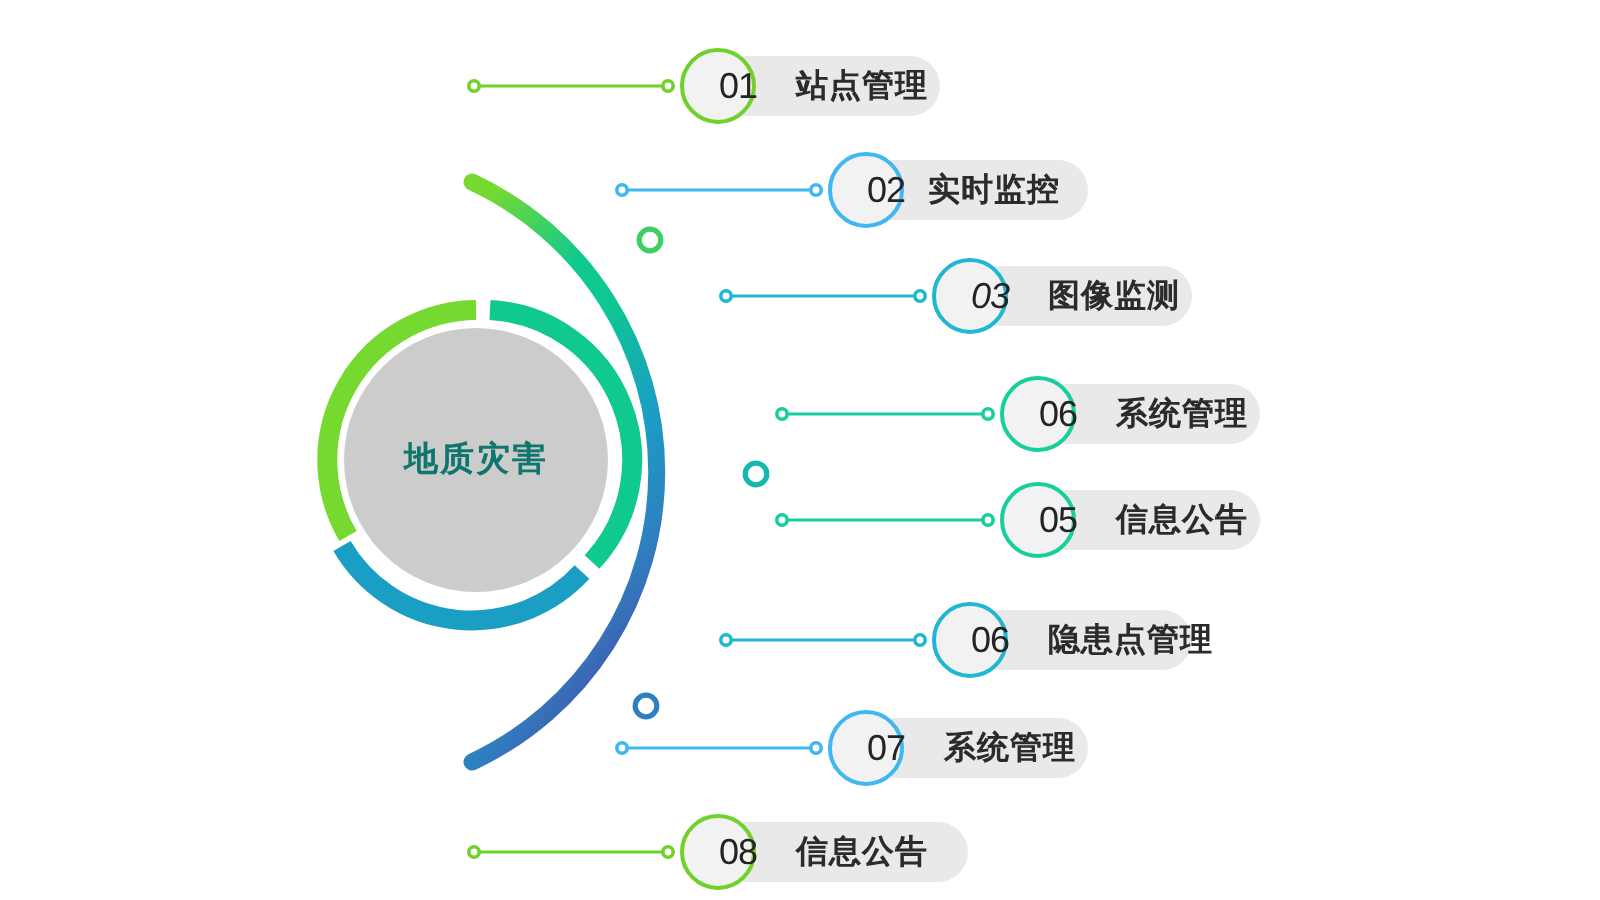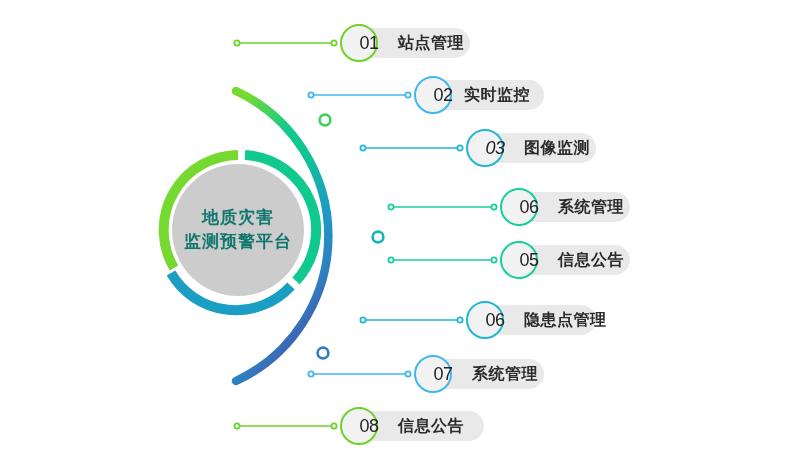--- a/index.html
+++ b/index.html
@@ -151,21 +151,20 @@
         <line x1="237" y1="426" x2="334" y2="426" stroke="#6fd12a" stroke-width="1.6"></line>
         <circle cx="237" cy="426" r="2.6" fill="#ffffff" stroke="#6fd12a" stroke-width="1.8"></circle>
         <circle cx="334" cy="426" r="2.6" fill="#ffffff" stroke="#6fd12a" stroke-width="1.8"></circle>
       </g>
     </g>
 </svg>
 
 <div class="hub-wrap">
   <div class="hub-text">
     <span>地质灾害</span>
-    <span>监测预警平台</span>
   </div>
 </div>
 
 <div id="items">
     <div class="item" style="left: 340px; top: 24px;">
       <div class="pill" style="width: 112px;">
         <span class="pill-label">站点管理</span>
       </div>
       <div class="num-circle" style="border-color: rgb(111, 209, 42);">
         <span class="num-text">01</span>

